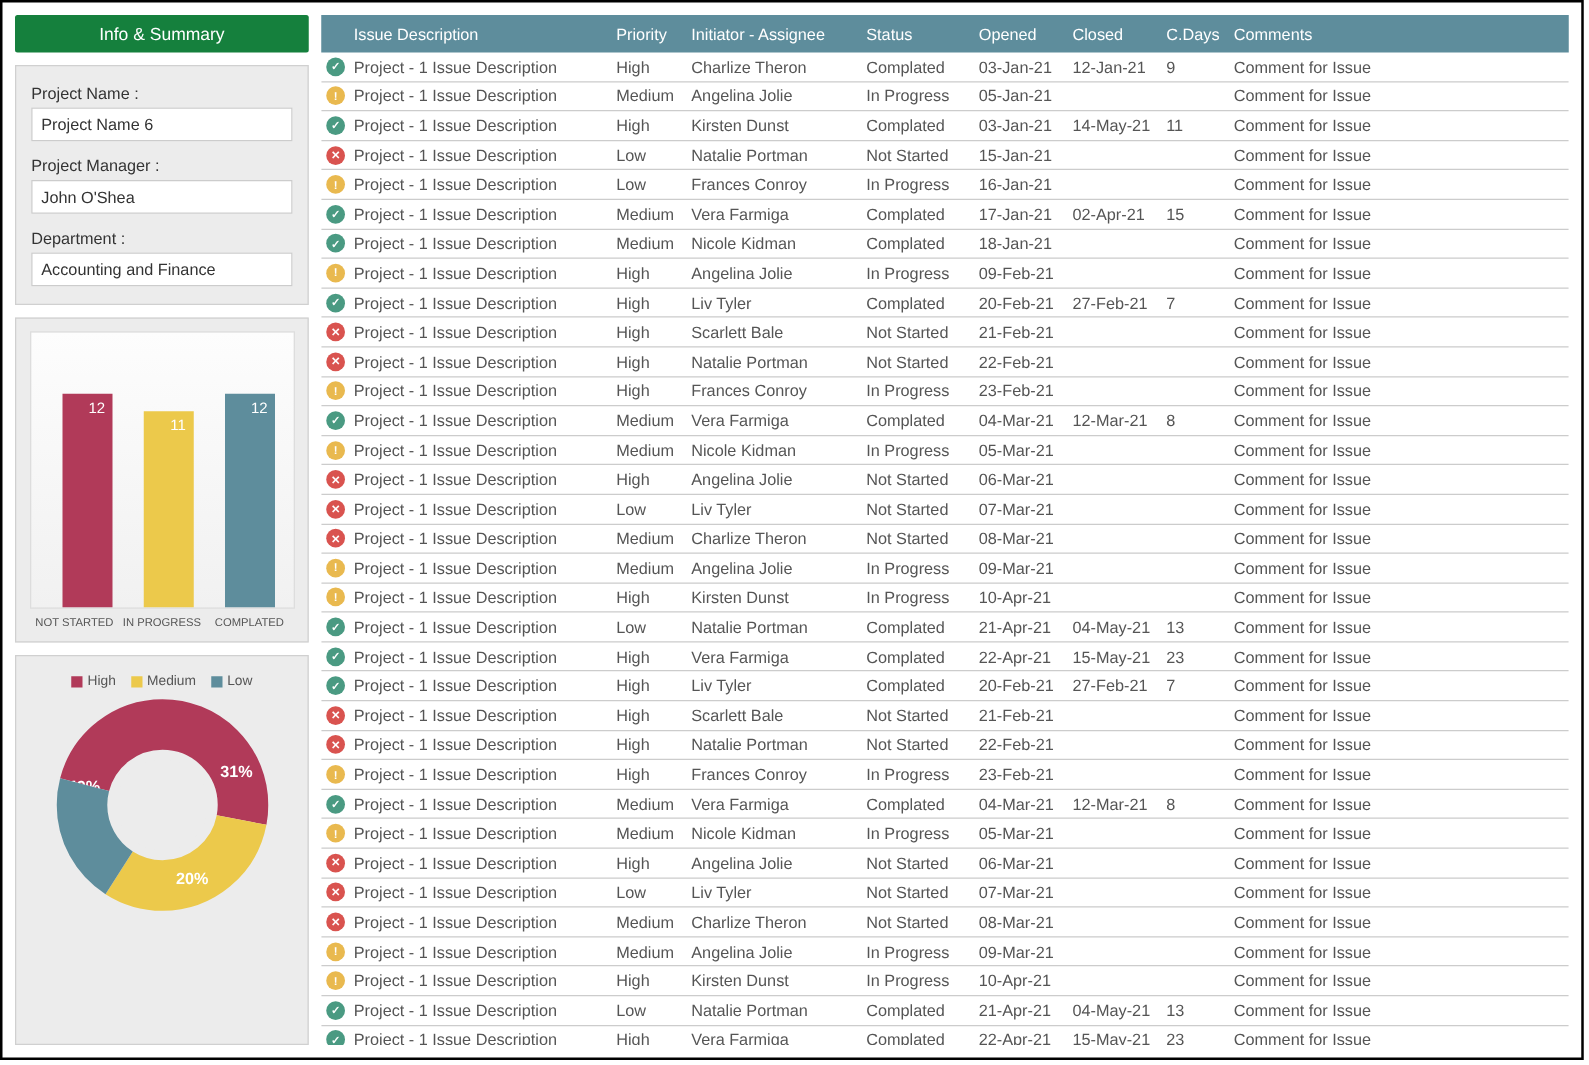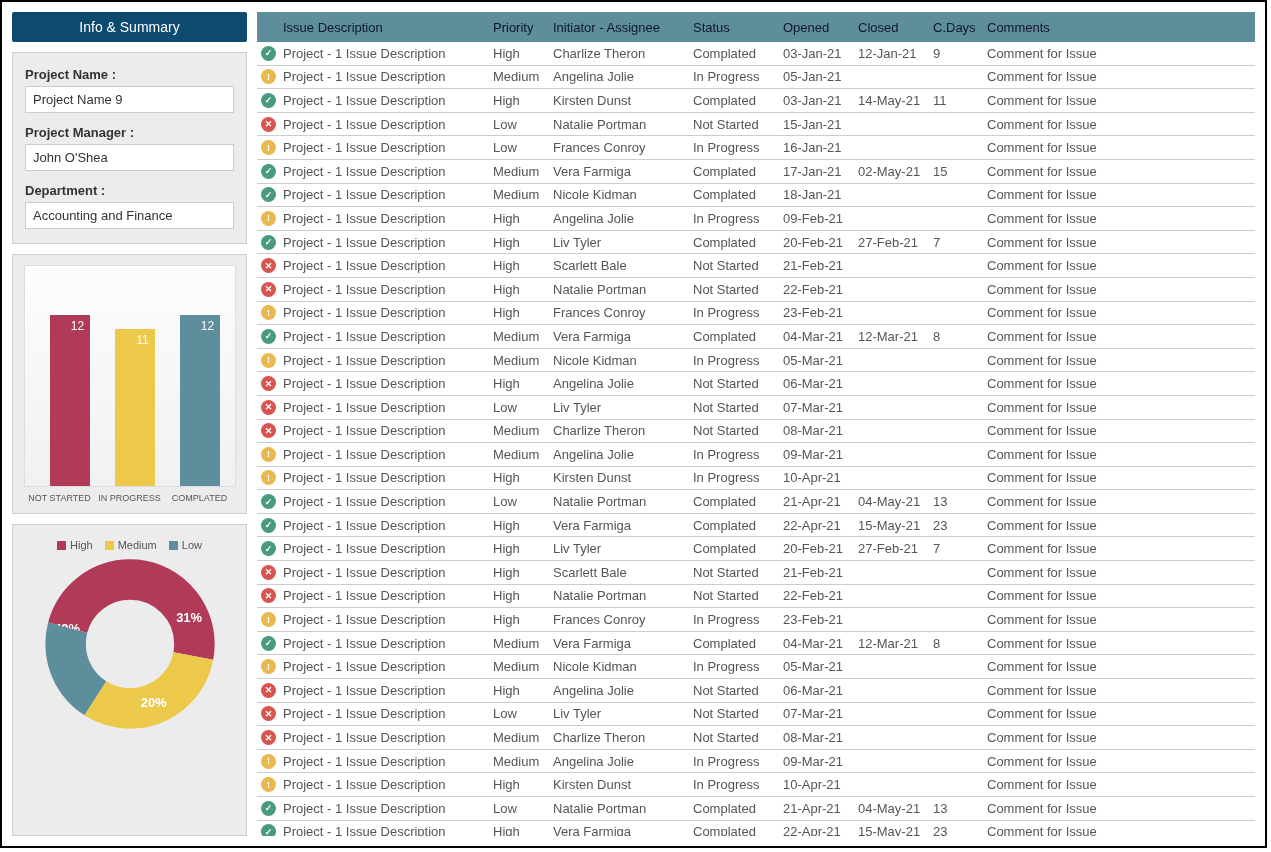--- a/index.html
+++ b/index.html
@@ -1,34 +1,34 @@
 <!DOCTYPE html>
 <html><head>
 <meta charset="utf-8">
 <style>
 html,body{margin:0;padding:0;font-family:"Segoe UI",Arial,sans-serif;background:#fff;color:#444;font-size:13px}
 .page{border:2px solid #000;width:1267px;height:848px;box-sizing:border-box;padding:10px 10px 10px 10px;display:flex;gap:10px}
 .sidebar{width:235px;display:flex;flex-direction:column;gap:10px}
-.tab{background:#0c4a6e;color:#fff;text-align:center;padding:7px 4px;font-size:14px;border-radius:2px}
+.tab{background:#15803d;color:#fff;text-align:center;padding:7px 4px;font-size:14px;border-radius:2px}
 .panel{background:#ececec;border:1px solid #d0d0d0;padding:14px 12px;flex:0 0 auto}
-.panel .lbl{font-weight:700;font-size:13px;margin-bottom:4px;color:#333}
+.panel .lbl{font-weight:400;font-size:13px;margin-bottom:4px;color:#333}
 .panel .val{background:#fff;border:1px solid #ccc;padding:5px 7px;font-size:13px;margin-bottom:12px;color:#333}
 .panel .val:last-child{margin-bottom:0}
 .chartbox{background:#ececec;border:1px solid #d0d0d0;padding:10px;display:flex;flex-direction:column;align-items:center}
 .barchart{width:210px;height:220px;position:relative;background:linear-gradient(#fdfdfd,#f1f1f1);border:1px solid #ddd;overflow:hidden}
 .bar{position:absolute;bottom:0;width:40px}
 .bar span{position:absolute;top:-0px;left:16px;right:0;text-align:center;color:#fff;font-size:12px;padding-top:4px}
 .catlabels{display:flex;width:210px;font-size:9px;color:#555;margin-top:6px}
 .catlabels div{flex:1;text-align:center}
 .legend{display:flex;gap:12px;font-size:11px;color:#555;margin-bottom:8px;margin-top:4px}
 .legend span{display:inline-flex;align-items:center;gap:4px}
 .sw{width:9px;height:9px;display:inline-block}
 .donut{width:170px;height:170px}
 .main{flex:1;display:flex;flex-direction:column}
-.thead{background:#5e8d9c;color:#0f172a;display:flex;align-items:center;height:30px;font-size:13px;padding-left:26px}
+.thead{background:#5e8d9c;color:#ffffff;display:flex;align-items:center;height:30px;font-size:13px;padding-left:26px}
 .tbody{flex:1;overflow:hidden}
 .row{display:flex;align-items:center;height:22.6px;border-bottom:1px solid #ccc;padding-left:4px;font-size:13px;color:#555}
 .icon{width:15px;height:15px;border-radius:50%;display:inline-flex;align-items:center;justify-content:center;color:#fff;font-size:9px;font-weight:bold;flex:0 0 15px;margin-right:7px}
 .ic-complated{background:#4a9a82}
 .ic-inprogress{background:#e9b94f}
 .ic-notstarted{background:#d9534f}
 .c-desc{flex:0 0 210px}
 .c-pri{flex:0 0 60px}
 .c-ini{flex:0 0 140px}
 .c-stat{flex:0 0 90px}
@@ -39,21 +39,21 @@
 </style>
 </head>
 <body>
 
 <div class="page">
   <div class="sidebar">
     <div class="tab">Info &amp; Summary</div>
 
     <div class="panel">
       <div class="lbl">Project Name :</div>
-      <div class="val">Project Name 9</div>
+      <div class="val">Project Name 6</div>
       <div class="lbl">Project Manager :</div>
       <div class="val">John O'Shea</div>
       <div class="lbl">Department :</div>
       <div class="val">Accounting and Finance</div>
     </div>
 
     <div class="chartbox">
       <div class="barchart" id="barchart">
           <div class="bar" style="left: 25px; height: 171.429px; background: rgb(177, 58, 89);">
             <span>12</span>
@@ -166,21 +166,21 @@
           <div class="c-days"></div>
           <div class="c-comm">Comment for Issue</div>
         </div>
         <div class="row">
           <span class="icon ic-complated">✓</span>
           <div class="c-desc">Project - 1 Issue Description</div>
           <div class="c-pri">Medium</div>
           <div class="c-ini">Vera Farmiga</div>
           <div class="c-stat">Complated</div>
           <div class="c-open">17-Jan-21</div>
-          <div class="c-close">02-May-21</div>
+          <div class="c-close">02-Apr-21</div>
           <div class="c-days">15</div>
           <div class="c-comm">Comment for Issue</div>
         </div>
         <div class="row">
           <span class="icon ic-complated">✓</span>
           <div class="c-desc">Project - 1 Issue Description</div>
           <div class="c-pri">Medium</div>
           <div class="c-ini">Nicole Kidman</div>
           <div class="c-stat">Complated</div>
           <div class="c-open">18-Jan-21</div>

